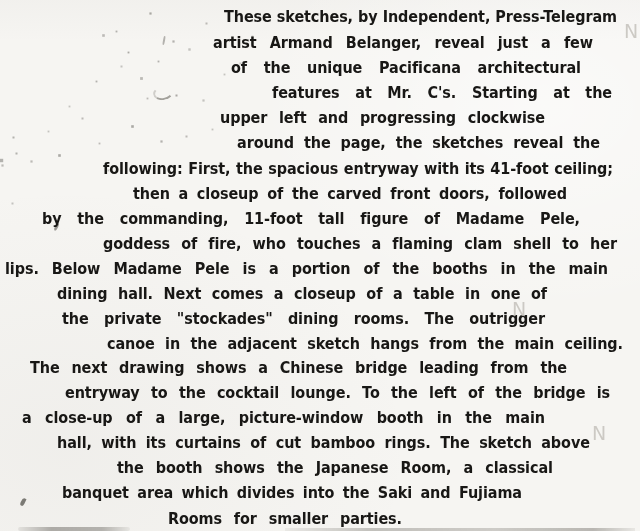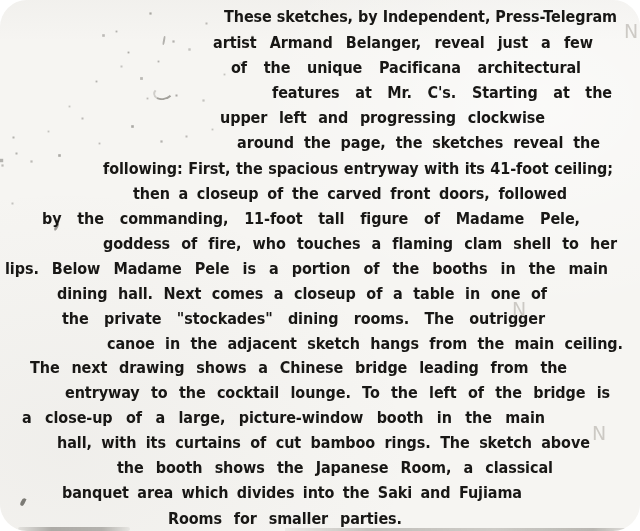--- a/index.html
+++ b/index.html
@@ -84,21 +84,21 @@
   }
   .smudge-right{
     position:absolute;left:285px;top:528px;width:350px;height:3px;
     background:linear-gradient(90deg, rgba(110,107,100,.08), rgba(110,107,100,.38) 25%, rgba(110,107,100,.3) 60%, rgba(110,107,100,.45) 88%, rgba(110,107,100,.1));
     filter:blur(.4px);
   }
 </style>
 </head>
 <body>
 
-<div id="page" style="background: rgb(246, 245, 242); border-radius: 27px; --ink: #181715; --wm: #c2bfb9;">
+<div id="page" style="background: rgb(246, 245, 242); --ink: #181715; --wm: #c2bfb9;">
   <div class="speckles"></div>
   <div class="curl"></div>
   <div class="tick-by"></div>
   <div class="tick-artist"></div>
   <div class="comma-mark"></div>
   <div id="lines">
       <div class="line" style="left: 224px; top: 6px; width: 436.7px;"><span>These</span><span>sketches,</span><span>by</span><span>Independent,</span><span>Press-Telegram</span></div>
       <div class="line" style="left: 213px; top: 32px; width: 422.2px;"><span>artist</span><span>Armand</span><span>Belanger,</span><span>reveal</span><span>just</span><span>a</span><span>few</span></div>
       <div class="line" style="left: 231px; top: 57px; width: 388.9px;"><span>of</span><span>the</span><span>unique</span><span>Pacificana</span><span>architectural</span></div>
       <div class="line" style="left: 272px; top: 82px; width: 377.8px;"><span>features</span><span>at</span><span>Mr.</span><span>C's.</span><span>Starting</span><span>at</span><span>the</span></div>

